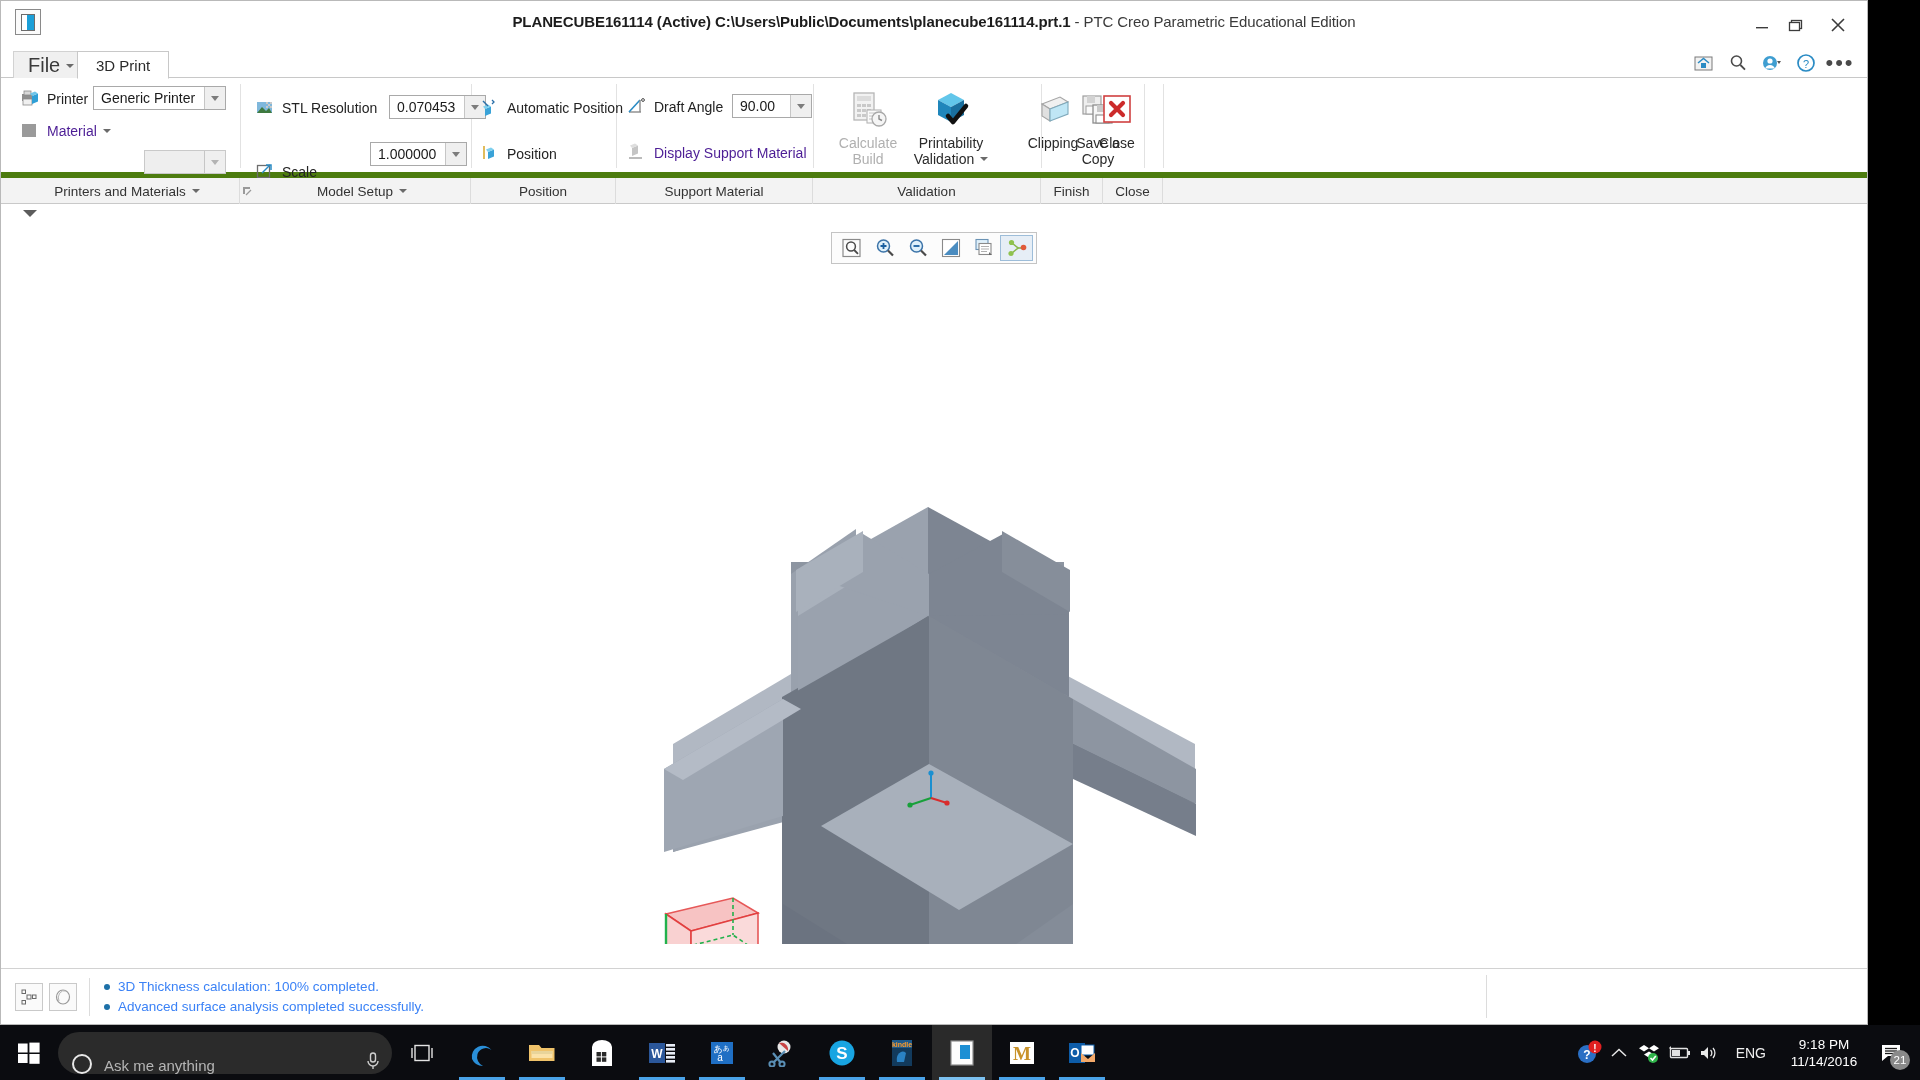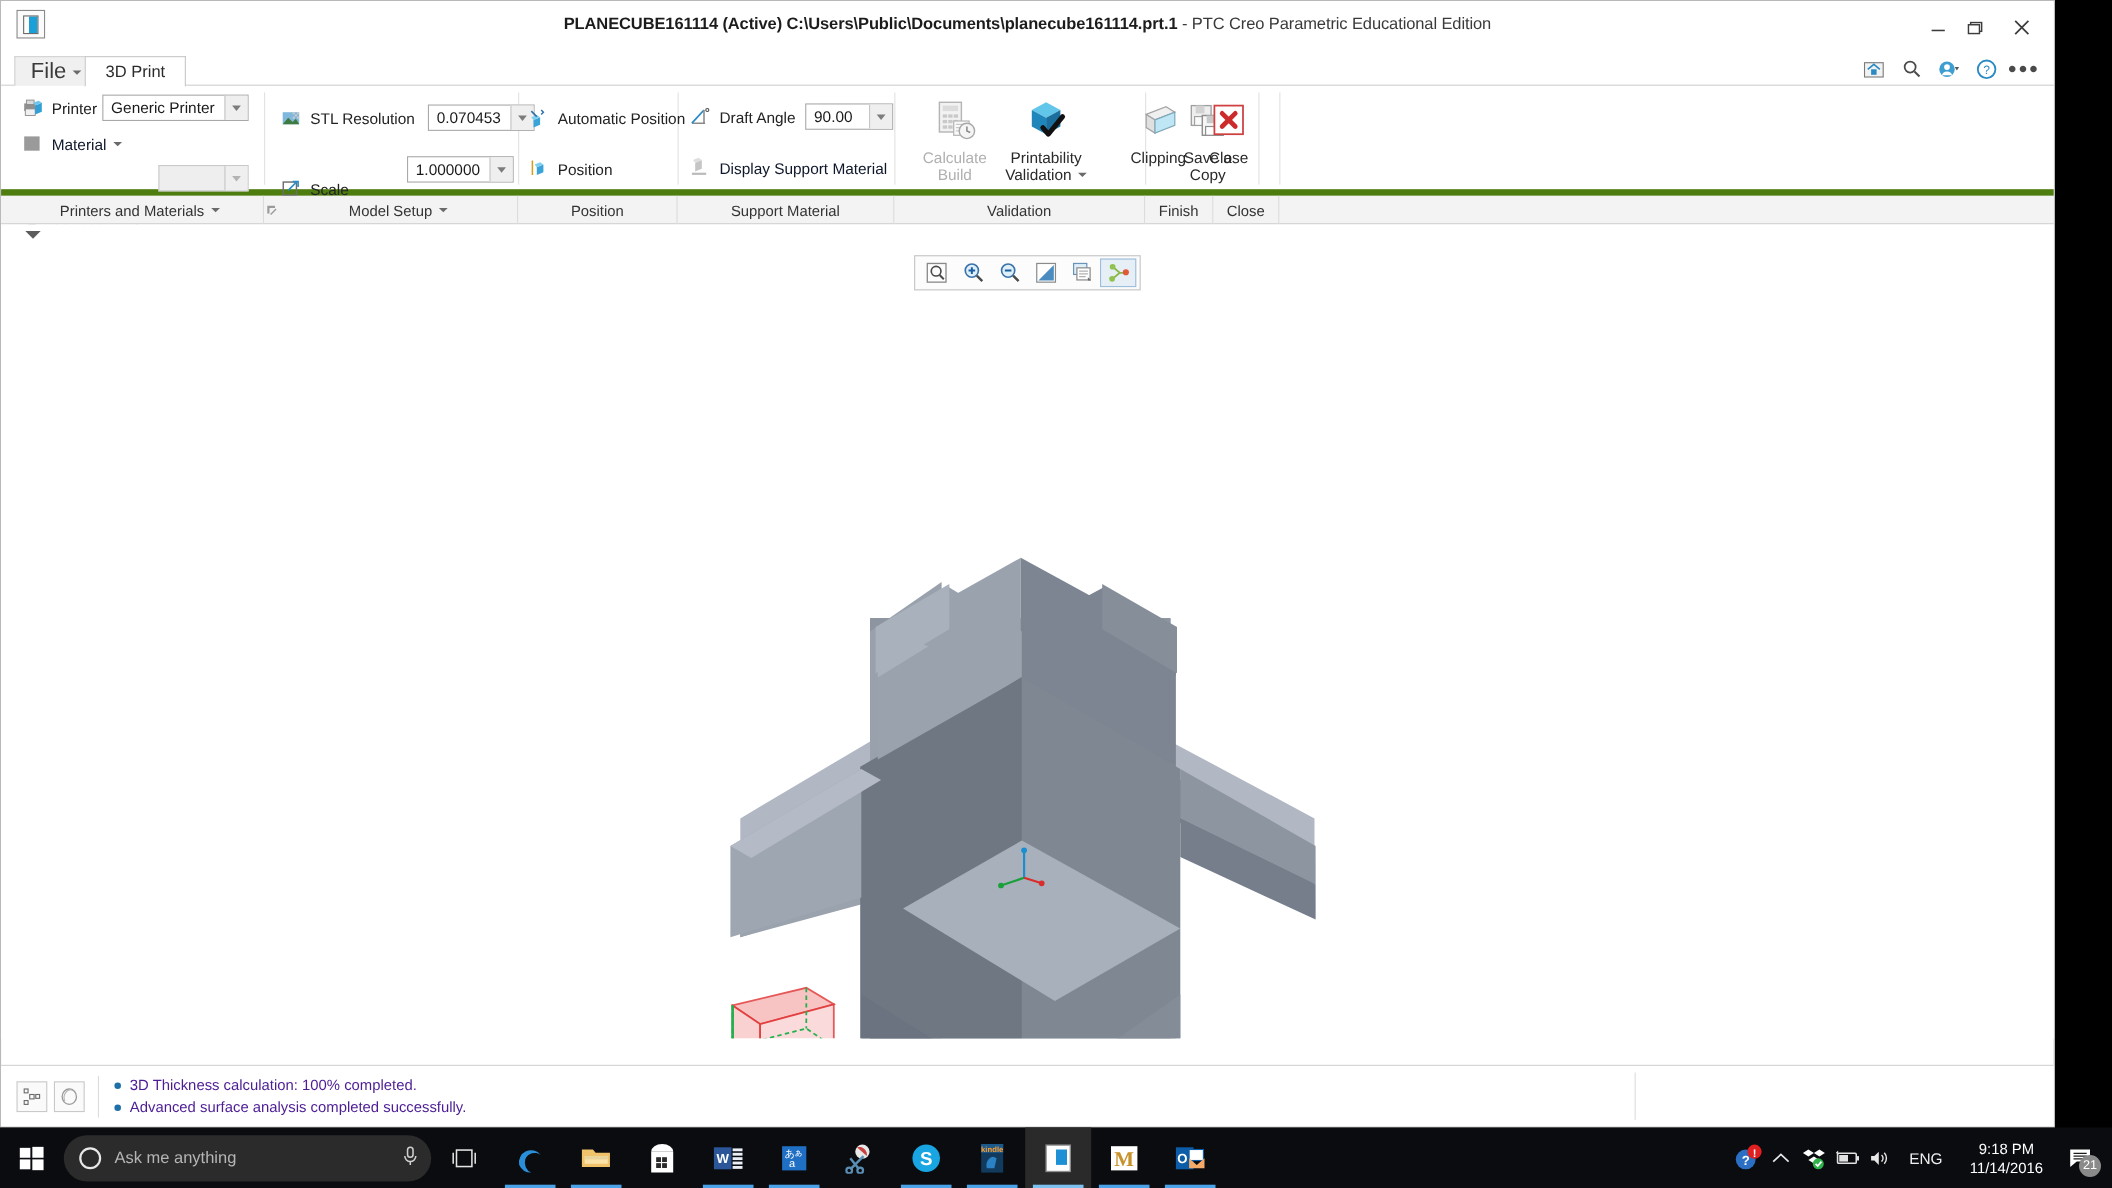--- a/index.html
+++ b/index.html
@@ -130,21 +130,21 @@
   }
 
   
   .ritem {
     position: absolute;
     display: flex; align-items: center;
     white-space: nowrap;
     font-size: 14px;
     color: #232323;
   }
-  .ritem.dim { color: #0f172a; }
+  .ritem.dim { color: #4c1d95; }
   .ritem .lbl { margin-left: 7px; }
 
   .ico { width: 21px; height: 21px; flex: none; position: relative; }
 
   
   .combo {
     position: absolute;
     height: 24px;
     background: #ffffff;
     border: 1px solid #a9a9a9;
@@ -231,21 +231,21 @@
     display: flex; align-items: center;
   }
   .sb-icons { display: flex; align-items: center; gap: 6px; padding: 0 12px 0 14px; }
   .sb-ico {
     width: 28px; height: 28px;
     border: 1px solid #c9c9c9;
     background: #fafafa;
     display:flex; align-items:center; justify-content:center;
   }
   .sb-divider { width: 1px; height: 38px; background: #dcdcdc; margin-right: 14px; }
-  .sb-msgs { font-size: 13.5px; color: #4c1d95; line-height: 20px; }
+  .sb-msgs { font-size: 13.5px; color: #3b82f6; line-height: 20px; }
   .sb-msgs .row { display: flex; align-items: center; }
   .bullet {
     width: 6px; height: 6px; border-radius: 50%;
     background: #1d70a8; margin-right: 8px; flex: none;
   }
   .sb-right-sep {
     position: absolute; right: 380px; top: 6px; bottom: 6px;
     width: 1px; background: #dcdcdc;
   }
 
@@ -256,21 +256,21 @@
     background: #0b0c10;
     display: flex; align-items: center;
   }
   .tb-start {
     width: 58px; height: 55px;
     display: flex; align-items: center; justify-content: center;
   }
   .tb-search {
     width: 334px; height: 42px;
     background: #2b2b2b;
-    display: flex; align-items: center;
+    display: flex; align-items: flex-end;
     padding: 0 10px 0 14px;
     color: #c9c9c9; font-size: 15px; border-radius: 21px;
   }
   .cortana-ring {
     width: 20px; height: 20px; border-radius: 50%;
     border: 2.5px solid #e8e8e8; flex: none; margin-right: 12px;
   }
   .tb-search .ph { flex: 1; color: #b5b5b5; }
   .tb-apps { display: flex; align-items: center; height: 55px; }
   .tb-app {

